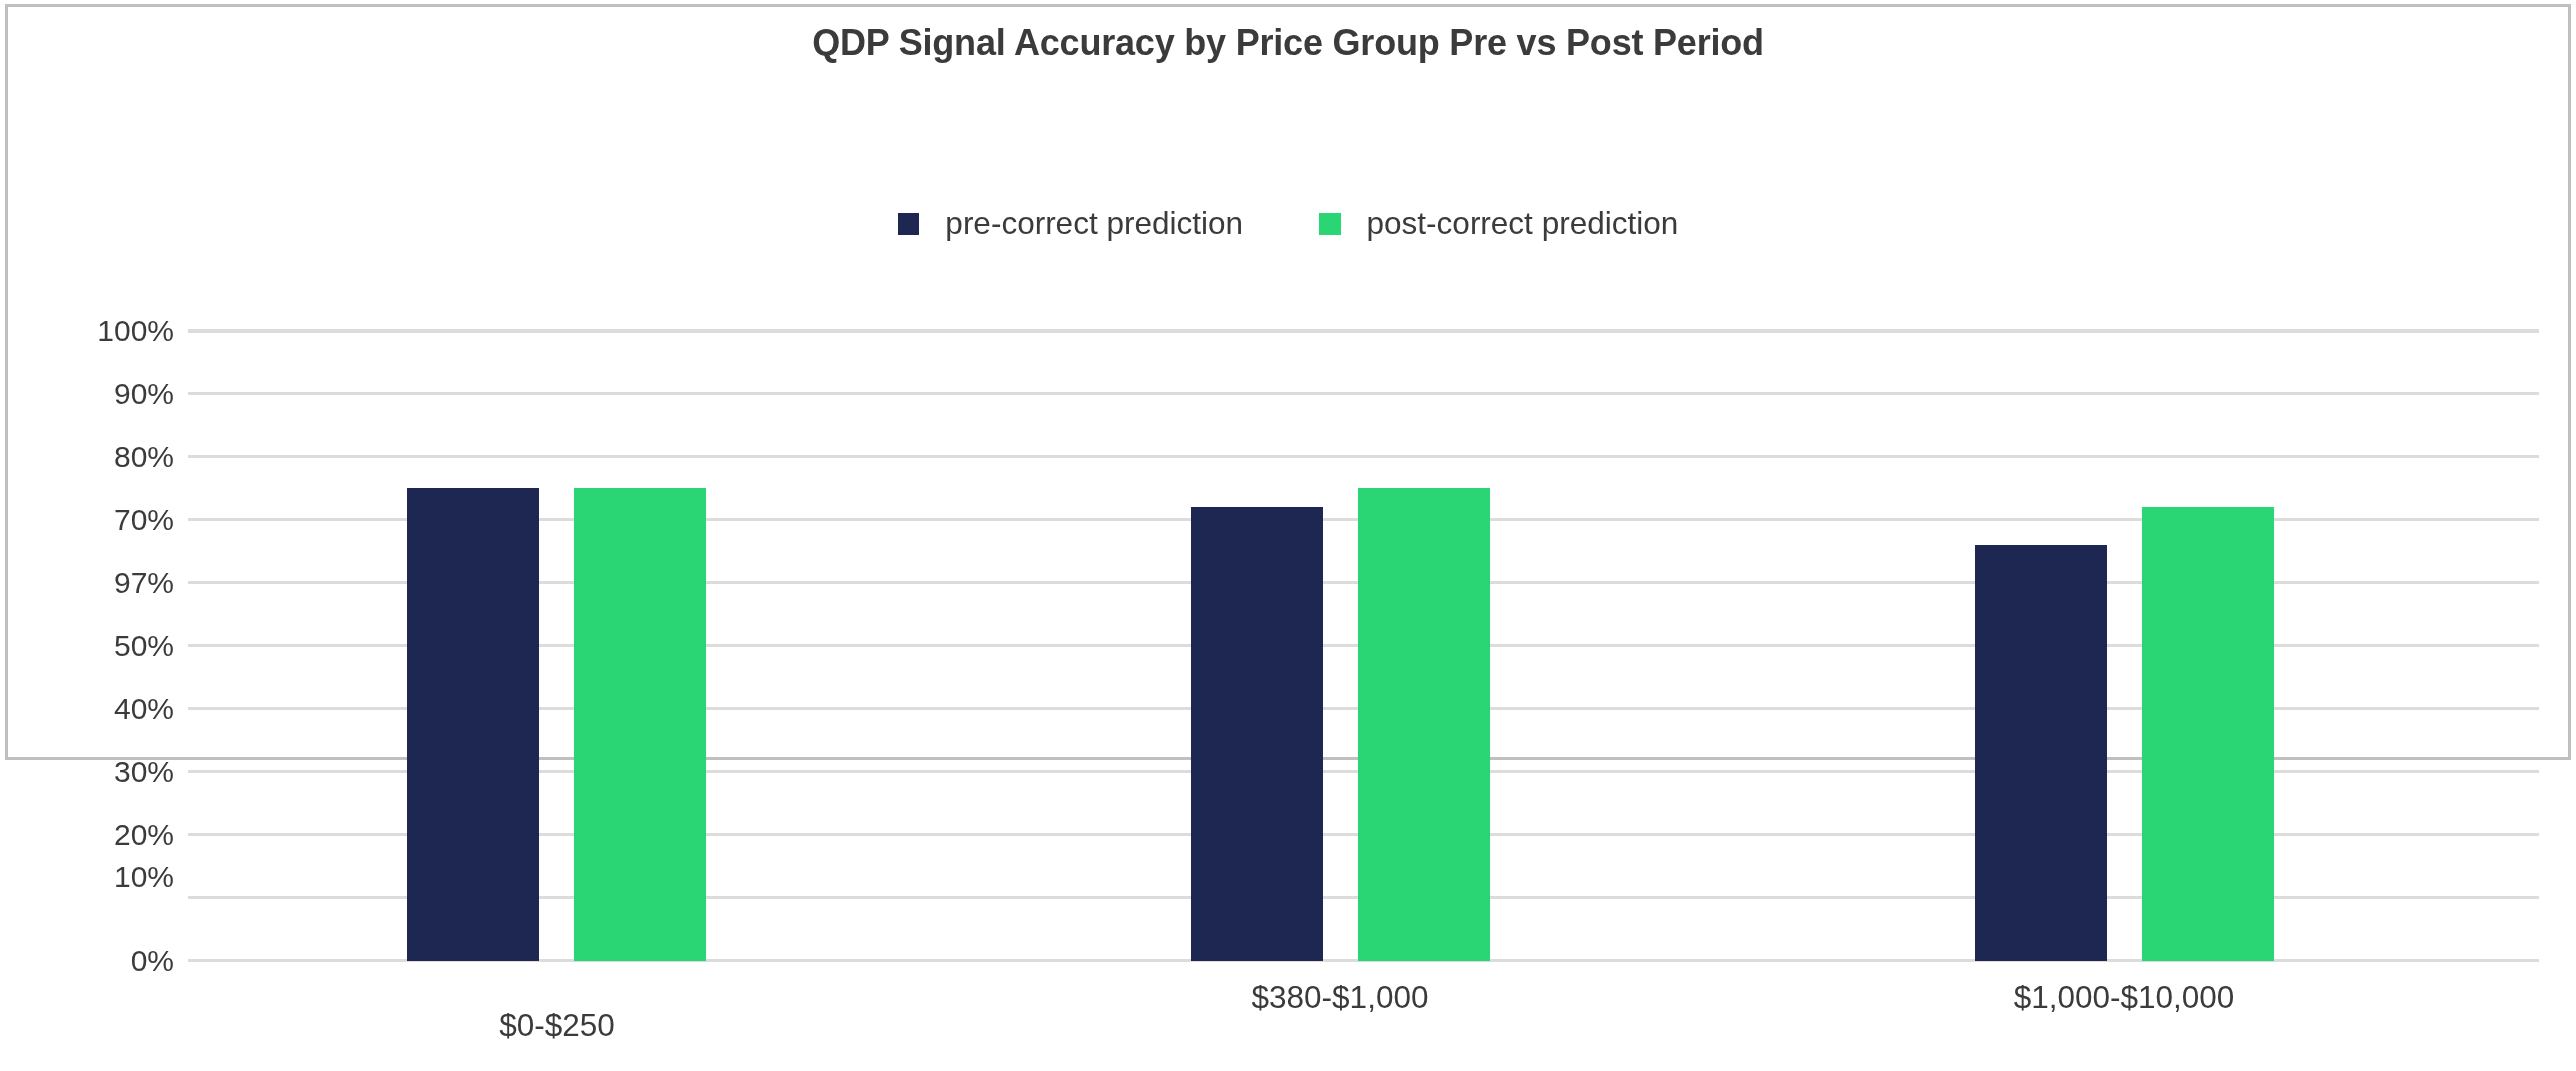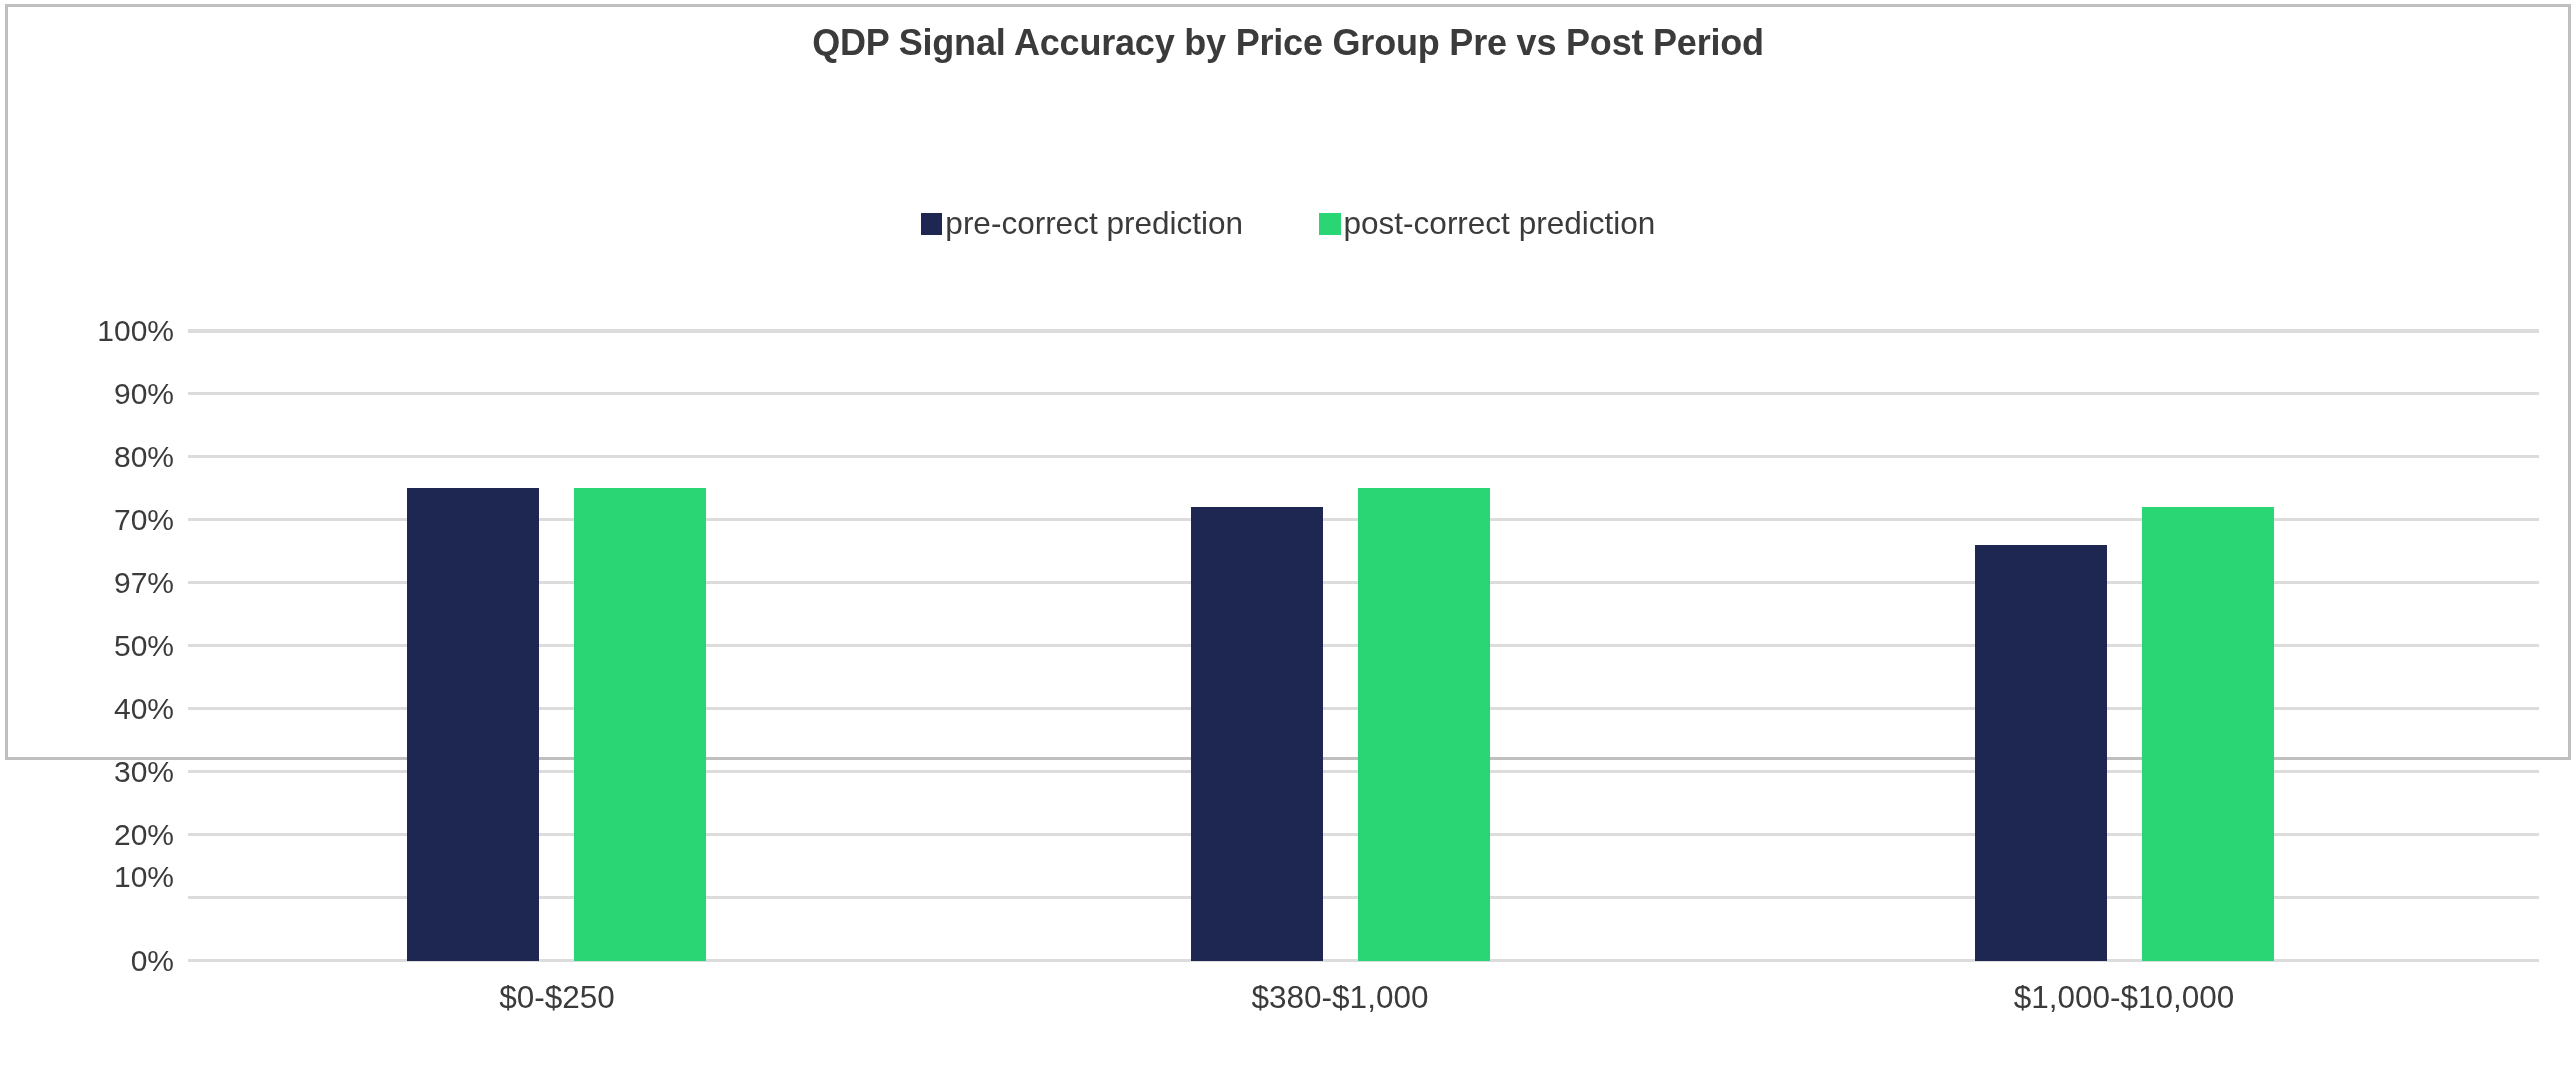--- a/index.html
+++ b/index.html
@@ -57,21 +57,21 @@
     top: 201px;
     width: 100%;
     display: flex;
     justify-content: center;
     align-items: center;
     gap: 76px;
   }
   .legend-item {
     display: flex;
     align-items: center;
-    gap: 3px;
+    gap: 26px;
     text-align: center;
   }
   .legend-swatch {
     width: 21.6px;
     height: 21.6px;
     display: block;
     flex: 0 0 auto;
   }
   .legend-label {
     font-size: 31.5px;
@@ -191,21 +191,21 @@
           <div class="gridline" style="top: 565px; background: rgb(220, 220, 220);"></div>
           <div class="gridline" style="top: 628px; background: rgb(220, 220, 220);"></div>
           <div class="bar" title="pre-correct prediction $0-$250: 75%" style="left: 219px; width: 132px; height: 473px; background: rgb(29, 39, 81);"></div>
           <div class="bar" title="post-correct prediction $0-$250: 75%" style="left: 386px; width: 132px; height: 473px; background: rgb(42, 214, 115);"></div>
           <div class="bar" title="pre-correct prediction $250-$1,000: 72%" style="left: 1003px; width: 132px; height: 454px; background: rgb(29, 39, 81);"></div>
           <div class="bar" title="post-correct prediction $250-$1,000: 75%" style="left: 1170px; width: 132px; height: 473px; background: rgb(42, 214, 115);"></div>
           <div class="bar" title="pre-correct prediction $1,000-$10,000: 66%" style="left: 1787px; width: 132px; height: 416px; background: rgb(29, 39, 81);"></div>
           <div class="bar" title="post-correct prediction $1,000-$10,000: 72%" style="left: 1954px; width: 132px; height: 454px; background: rgb(42, 214, 115);"></div>
         </div>
       <div class="xlabel-layer" id="xlabel-layer">
-          <div class="xlabel" style="left: 369px;">$0-$250</div>
+          <div class="xlabel" style="left: 369px; margin-top: 28px;">$0-$250</div>
           <div class="xlabel" style="left: 1152px;">$380-$1,000</div>
           <div class="xlabel" style="left: 1936px;">$1,000-$10,000</div>
         </div>
     </div>
 
   </div>
 </div>
 
 
 </body></html>

